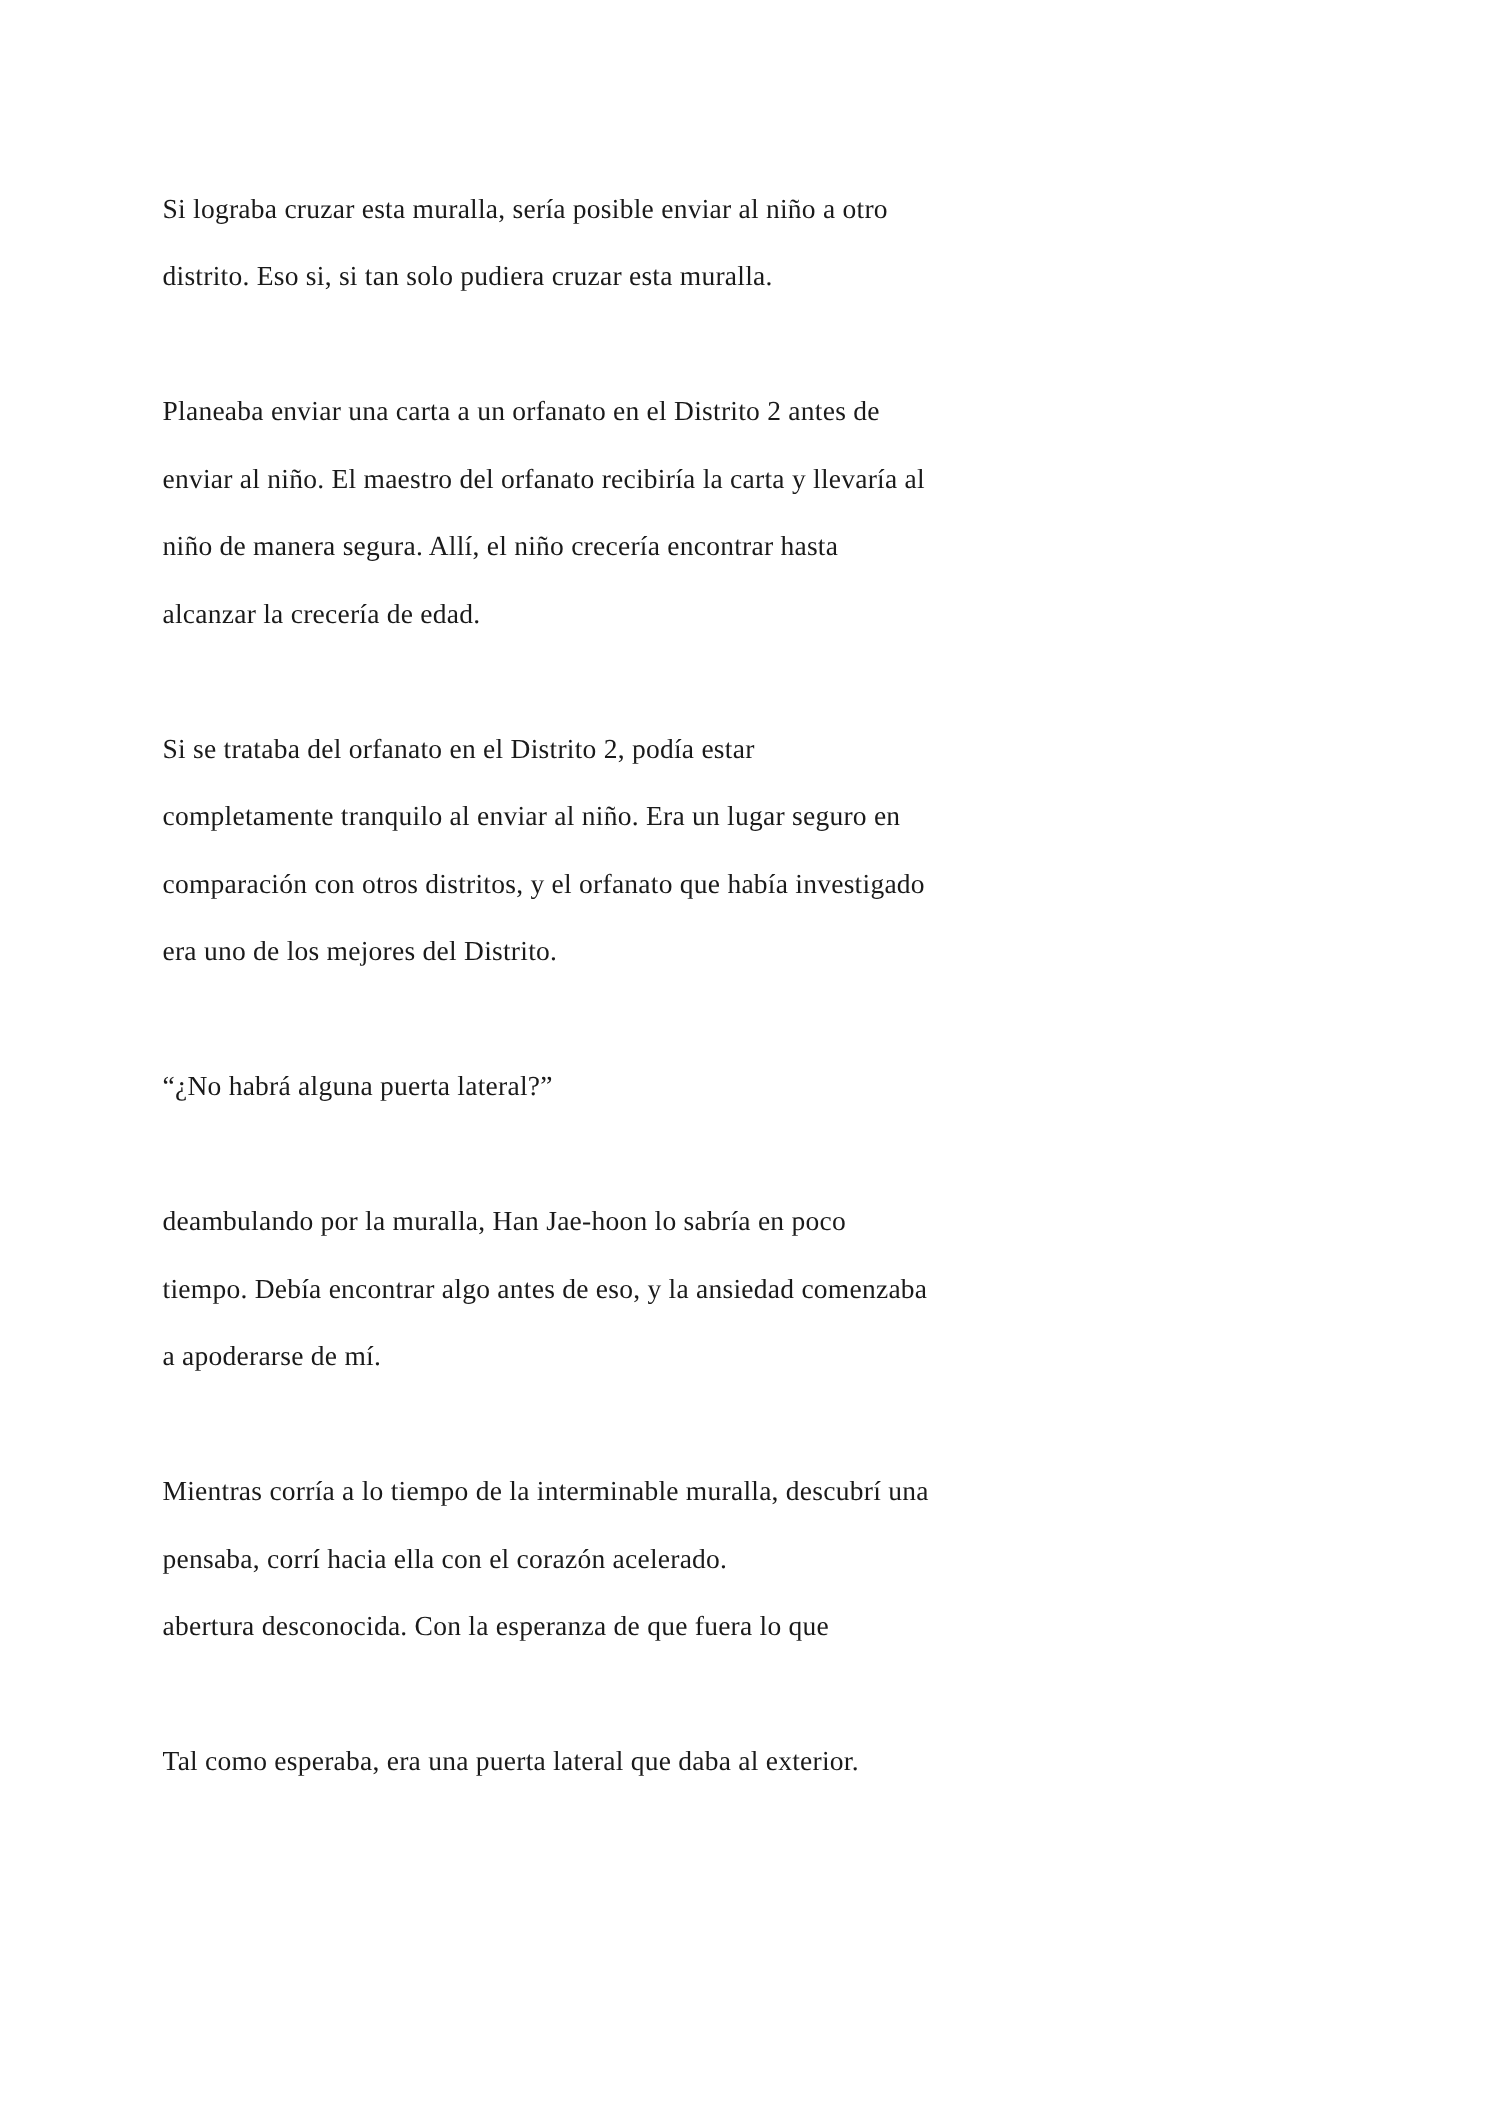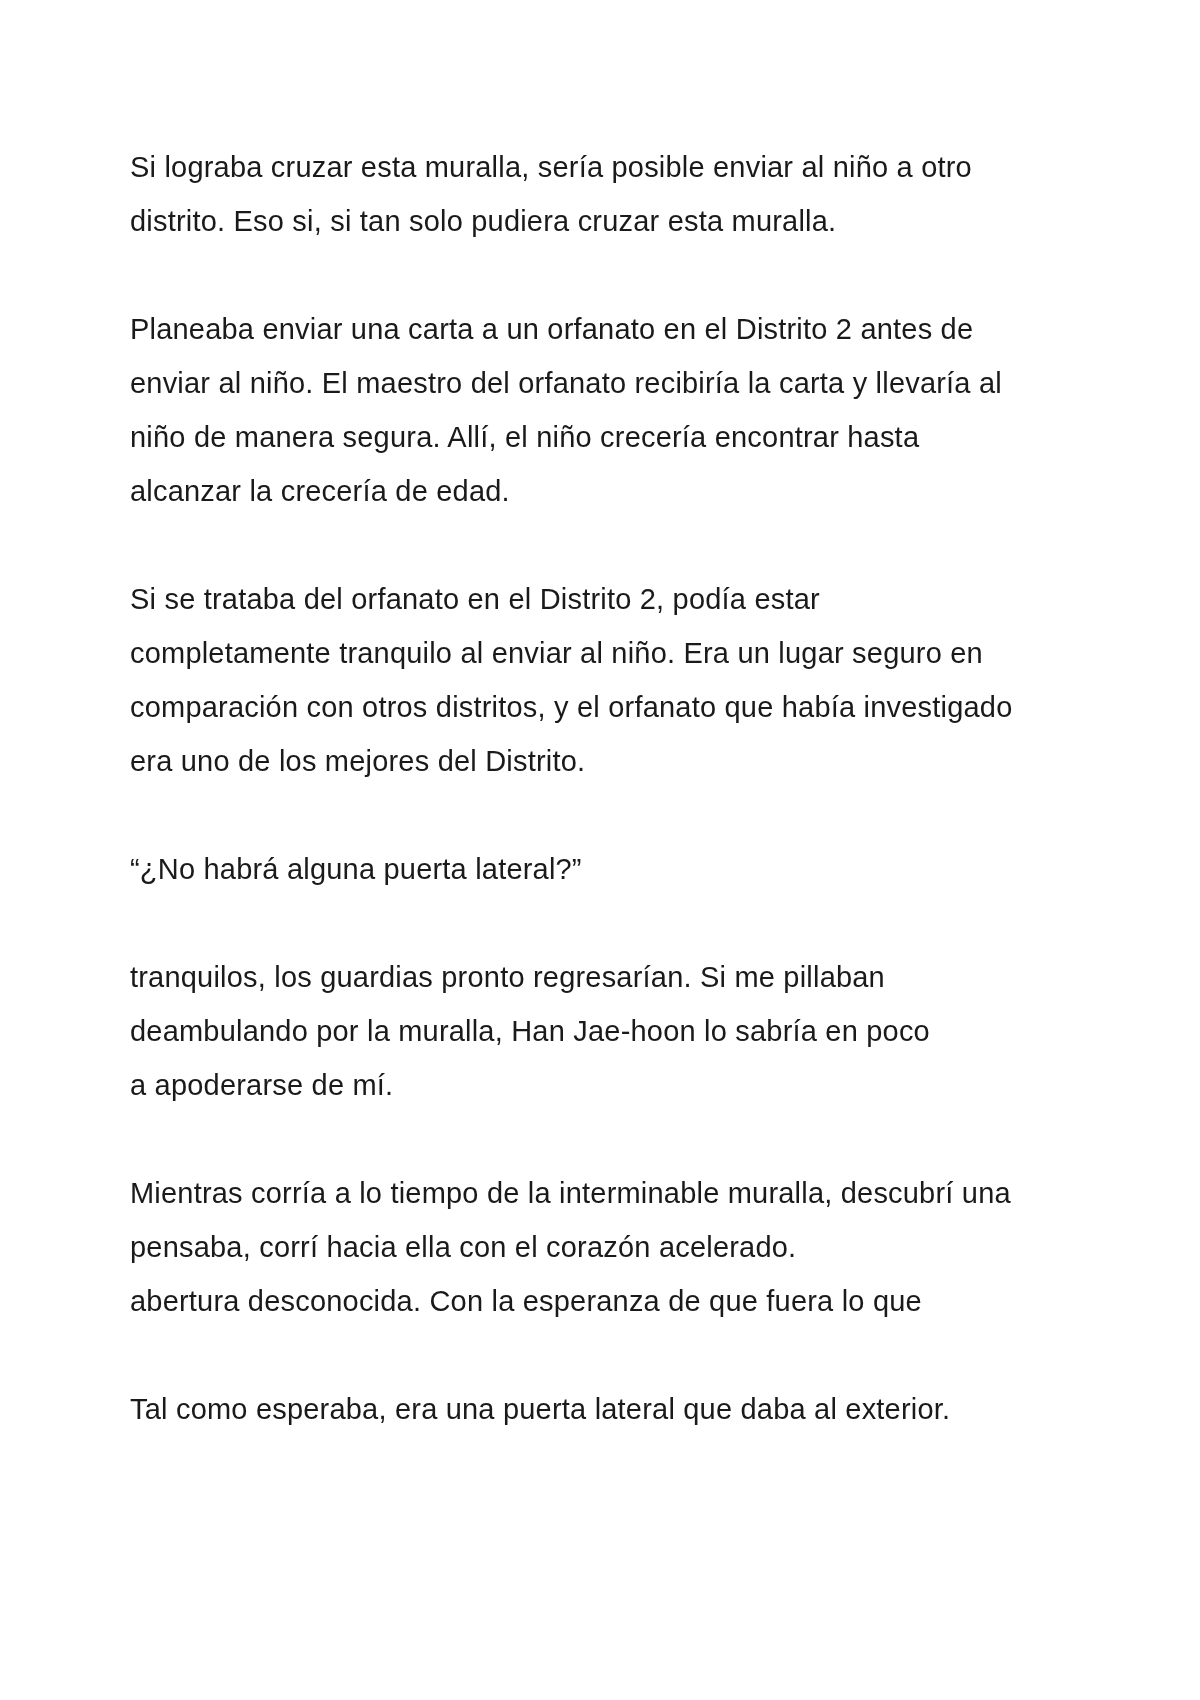--- a/index.html
+++ b/index.html
@@ -11,22 +11,22 @@
       width: 1200px;
       height: 1700px;
       position: relative;
       overflow: hidden;
     }
     .page {
       position: absolute;
       left: 130px;
       top: 140px;
       width: 960px;
-      font-family: Liberation Sans, sans-serif;
-      font-size: 29px;
+      font-family: Liberation Serif, serif;
+      font-size: 22px;
       line-height: 54px;
       color: #1a1a1a;
       letter-spacing: 0.2px;
     }
     .para {
       margin: 0 0 54px 0;
       padding: 0;
     }
     .line {
       display: block;
@@ -50,22 +50,22 @@
   <p class="para">
     <span class="line">Si se trataba del orfanato en el Distrito 2, podía estar</span>
     <span class="line">completamente tranquilo al enviar al niño. Era un lugar seguro en</span>
     <span class="line">comparación con otros distritos, y el orfanato que había investigado</span>
     <span class="line">era uno de los mejores del Distrito.</span>
   </p>
   <p class="para">
     <span class="line">“¿No habrá alguna puerta lateral?”</span>
   </p>
   <p class="para">
-    <span class="line">tranquilos, los guardias pronto regresarían. Si me pillaban</span>
     <span class="line">deambulando por la muralla, Han Jae-hoon lo sabría en poco</span>
+    <span class="line">tiempo. Debía encontrar algo antes de eso, y la ansiedad comenzaba</span>
     <span class="line">a apoderarse de mí.</span>
   </p>
   <p class="para">
     <span class="line">Mientras corría a lo tiempo de la interminable muralla, descubrí una</span>
     <span class="line">pensaba, corrí hacia ella con el corazón acelerado.</span>
     <span class="line">abertura desconocida. Con la esperanza de que fuera lo que</span>
   </p>
   <p class="para">
     <span class="line">Tal como esperaba, era una puerta lateral que daba al exterior.</span>
   </p>

